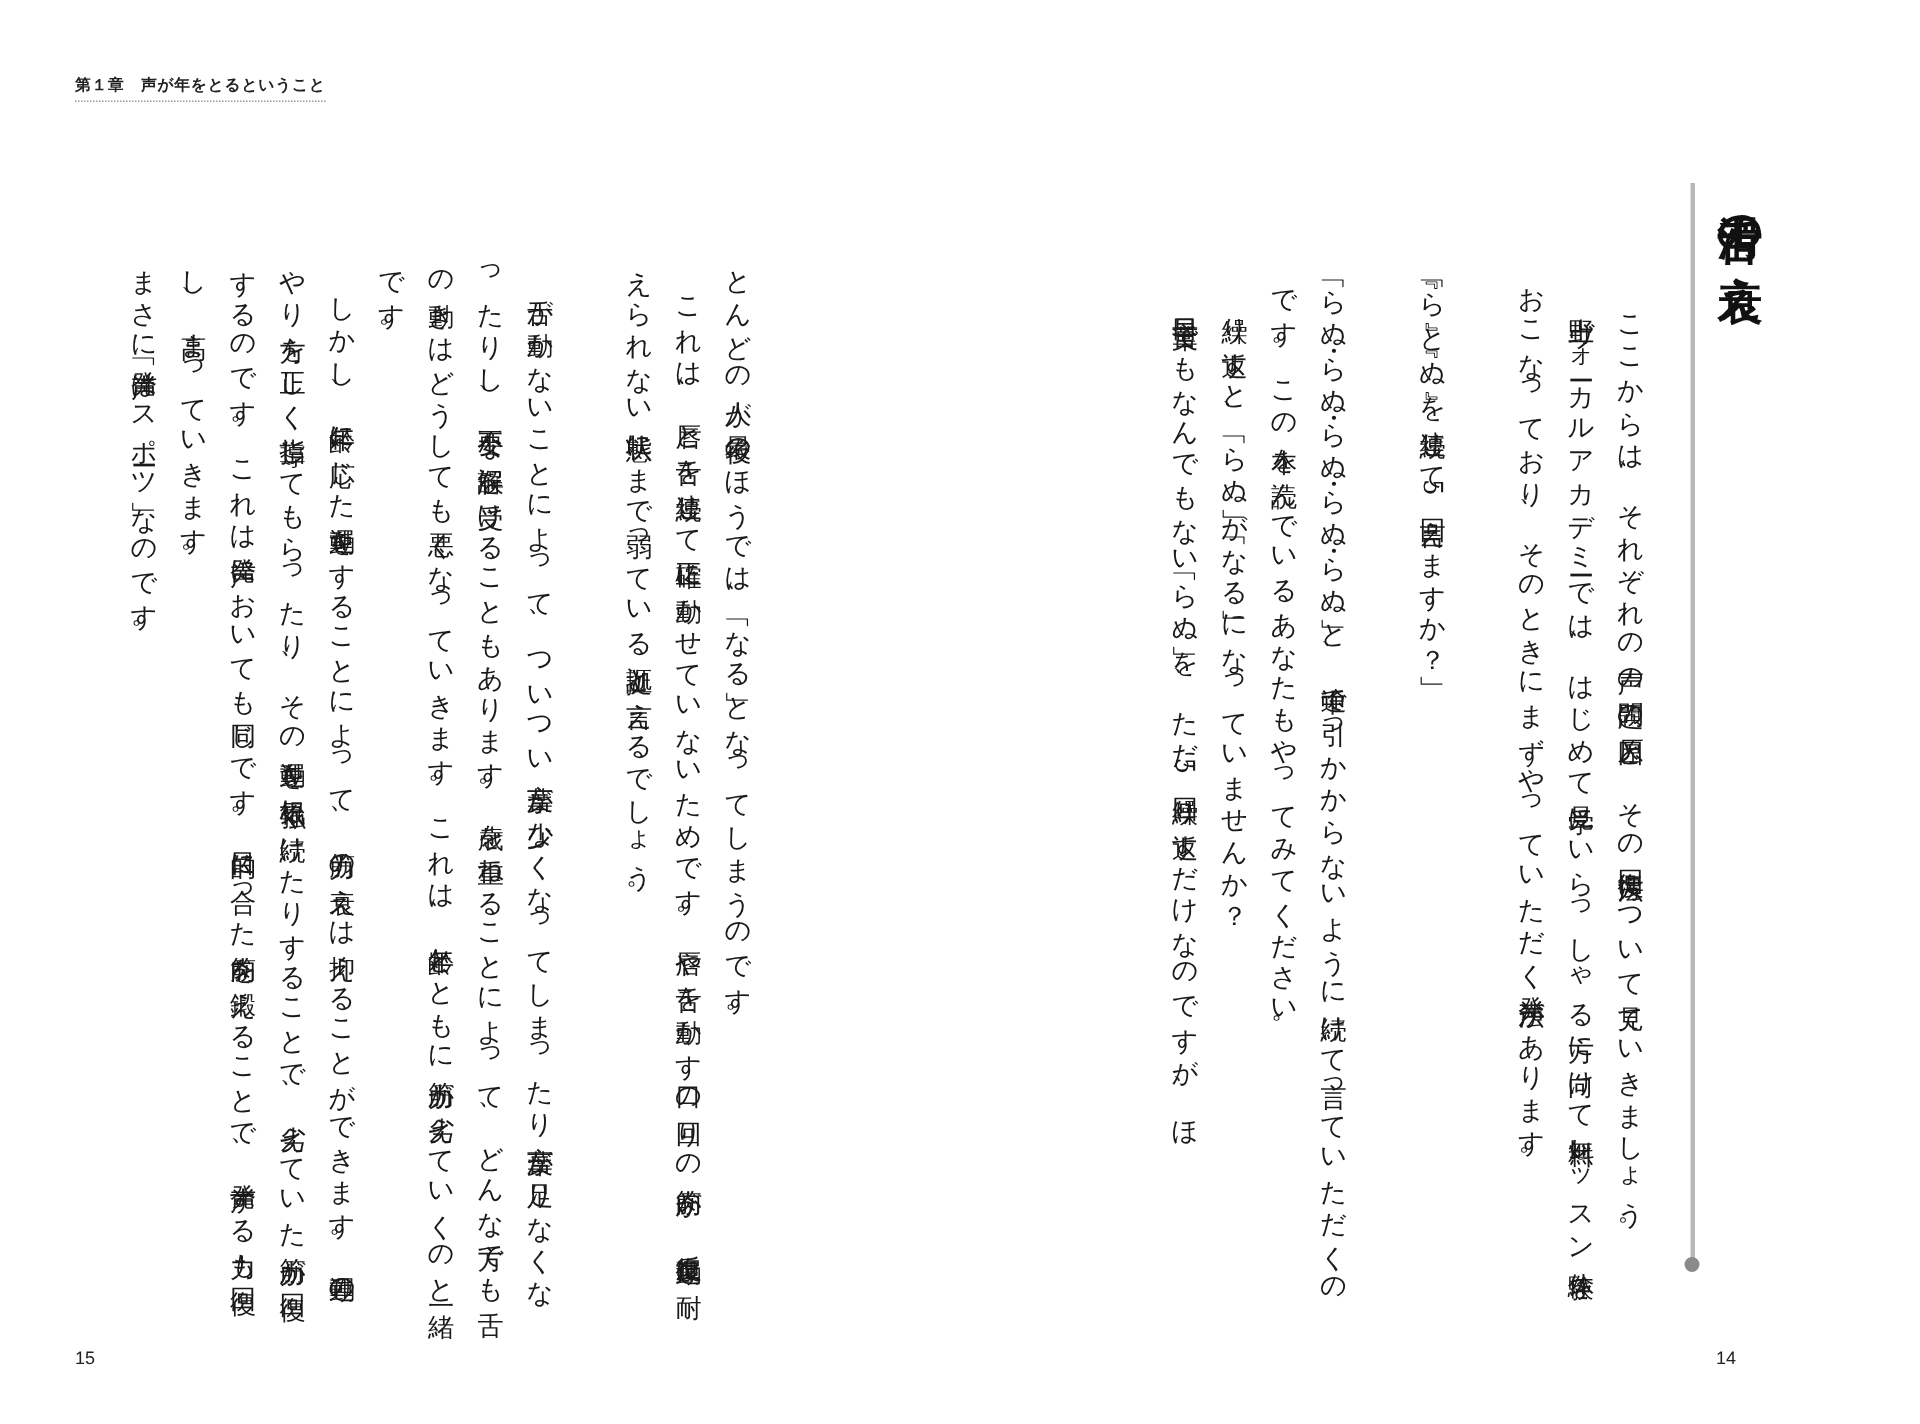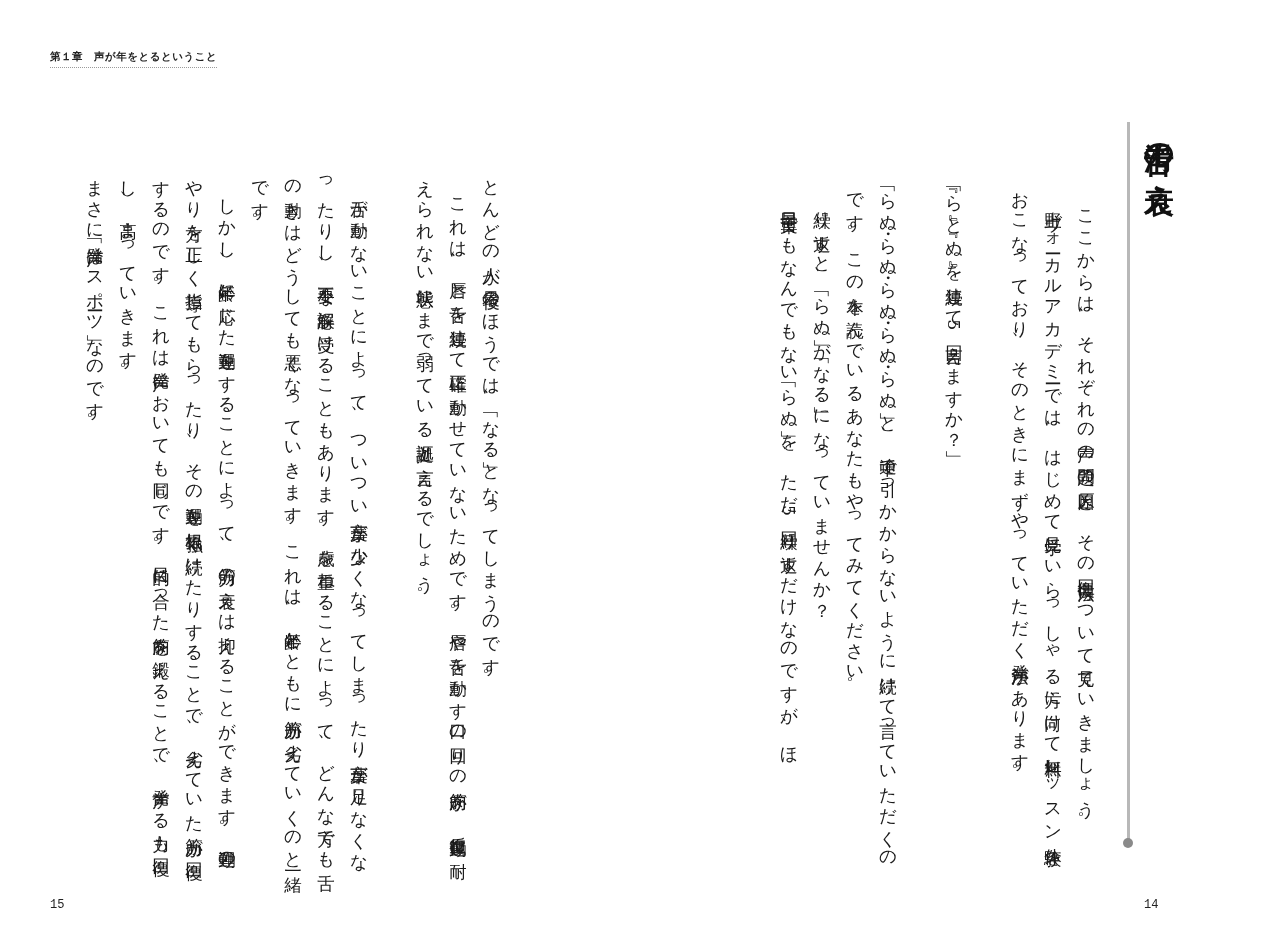--- a/index.html
+++ b/index.html
@@ -1,21 +1,21 @@
 <!DOCTYPE html>
 <html><head>
 <meta charset="utf-8">
 <style>
   html, body { margin:0; padding:0; background:#ffffff; }
   body { width:1280px; height:949px; position:relative; overflow:hidden;
          font-family: "DejaVu Serif", "Liberation Serif", serif; color:#1a1a1a; }
   .running-head { position:absolute; left:50px; top:50px; font-family:Liberation Sans, sans-serif;
                   font-size:10.5px; font-weight:bold; color:#222; letter-spacing:0.5px;
                   padding-bottom:3px; border-bottom:1px dotted #9a9a9a; }
-  .page-num { position:absolute; top:898px; font-family:Liberation Mono, monospace; font-size:12px; color:#222; }
+  .page-num { position:absolute; top:898px; font-family:Liberation Sans, sans-serif; font-size:12px; color:#222; }
   .page-num.left { left:50px; }
   .page-num.right { left:1144px; }
 
   .heading-rule { position:absolute; left:1127px; top:122px; width:3px; height:722px; background:#b8b8b8; }
   .heading-dot { position:absolute; left:1123px; top:838px; width:10px; height:10px; border-radius:50%; background:#8a8a8a; }
   .heading { position:absolute; left:1138px; top:120px; writing-mode:vertical-rl;
              font-family:"DejaVu Sans", sans-serif; font-weight:bold; font-size:30px; letter-spacing:2px; color:#111; }
 
   .col-block { position:absolute; writing-mode:vertical-rl; font-size:17.5px; line-height:33px;
                letter-spacing:1.5px; }

